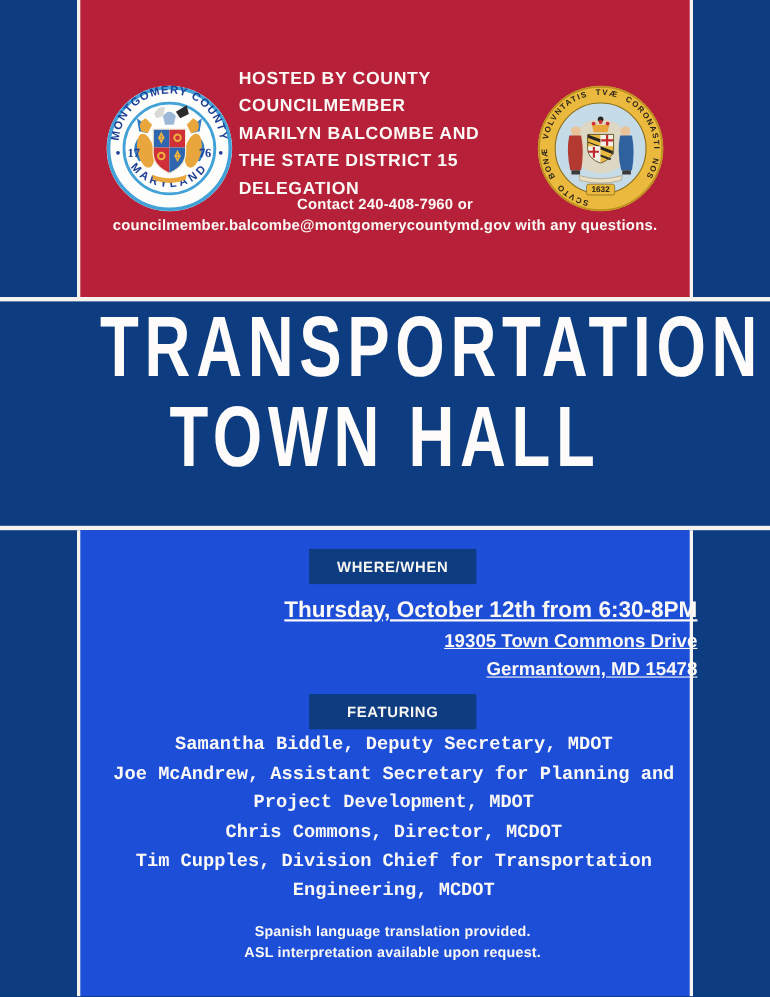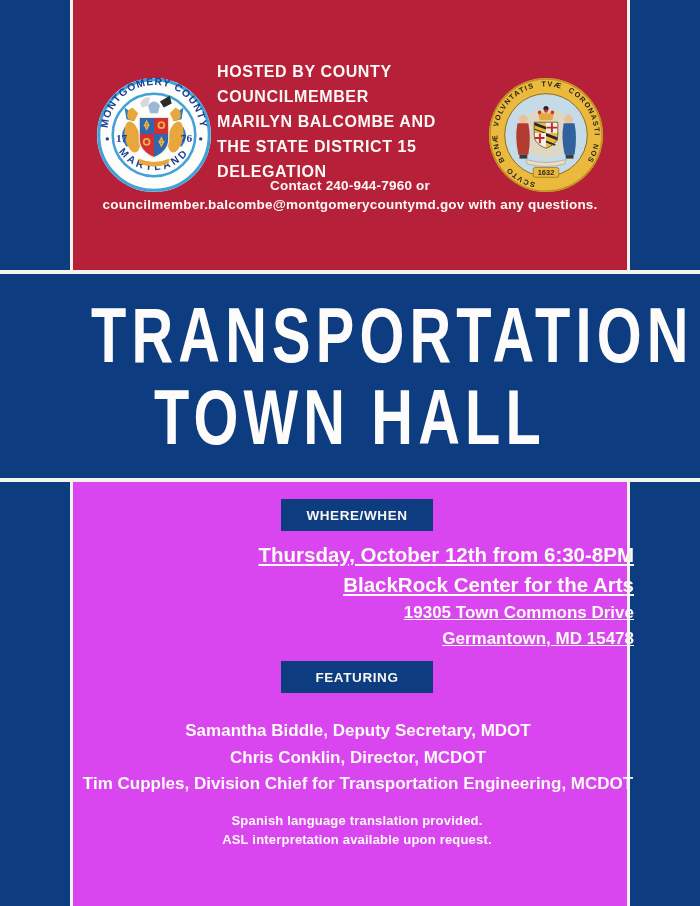--- a/index.html
+++ b/index.html
@@ -28,45 +28,45 @@
   }
   .contact {
     margin-top:-18px; text-align:center; white-space:pre-line;
     font-size:13.5px; font-weight:bold; line-height:19px; letter-spacing:0.2px;
   }
   
   .divider { position:absolute; left:0; right:0; height:4px; background:#f6f3ee; }
   .d1 { top:270px; }
   .d2 { top:478px; }
   
-  .title-band { position:absolute; top:274px; left:0; right:0; height:254px; padding-top:20px; }
+  .title-band { position:absolute; top:274px; left:0; right:0; height:254px; padding-top:0; }
   .title-line {
     text-align:center; white-space:nowrap;
     font-size:78px; font-weight:bold; line-height:82px; letter-spacing:7px;
     color:#fdfcfa;
     transform:scaleX(0.74); transform-origin:50% 50%;
   }
   
   .bottom-panel {
     position:absolute; top:482px; bottom:0; left:70px; right:70px;
-    background:#d946ef;
+    background:#1d4ed8;
     border-left:3px solid #f6f3ee; border-right:3px solid #f6f3ee;
   }
   .bottom-content { position:relative; left:7px; }
   .badge {
     width:152px; height:32px; margin:17px auto 0 auto;
     background:#0d3d80; display:flex; align-items:center; justify-content:center;
   }
   .badge span { font-size:13.5px; font-weight:bold; letter-spacing:0.6px; color:#f8f6f2; }
   .line { text-align:right; font-weight:bold; color:#fbf9f6;text-decoration:underline; }
   .lg { font-size:20.5px; line-height:30px; }
   .md { font-size:17px; line-height:26px; }
   .first-line { margin-top:9px; }
   .badge2 { margin-top:9px; }
-  .speakers { margin-top:25px; width:556px; margin-left:auto; margin-right:auto; }
+  .speakers { margin-top:2px; width:556px; margin-left:auto; margin-right:auto;font-family:Liberation Mono, monospace; }
   .speaker { font-size:17px; font-weight:bold; line-height:26.5px; text-align:center; color:#fbf9f6; }
   .footer-note {
     margin-top:13px; text-align:center; white-space:pre-line;
     font-size:13px; font-weight:bold; line-height:19px; letter-spacing:0.2px;
   }
 </style>
 </head>
 <body>
 
 <div class="flyer">
@@ -165,49 +165,49 @@
         <path d="M60,58 l12,4.5 v3 l-12,-4.5 z M60,65.5 l10,3.8 -1.5,1.6 -8.5,-3.4 z" fill="#262626"></path>
         <path d="M48,47 h24 v13 c0,6.5 -5,11 -12,13.5 c-7,-2.5 -12,-7 -12,-13.5 z" fill="none" stroke="#6b5a2a" stroke-width="0.9"></path>
 
         <path d="M40,85 q20,6 40,0 l-1,4.5 q-19,5 -38,0 z" fill="#e8dfc8" stroke="#9a8a5a" stroke-width="0.5"></path>
 
         <rect x="47" y="93" width="26" height="10" rx="2" fill="#eab93e" stroke="#8a6d1d" stroke-width="0.7"></rect>
         <text x="60" y="100.6" font-family="Liberation Sans, sans-serif" font-size="7.6" font-weight="bold" fill="#2a2418" text-anchor="middle">1632</text>
       </svg>
     </div>
 
-    <div class="contact">Contact 240-944-7960 or
+    <div class="contact">Contact 240-408-7960 or
 councilmember.balcombe@montgomerycountymd.gov with any questions.</div>
   </section>
 
   <div class="divider d1"></div>
   <div class="divider d2"></div>
 
   <section class="title-band">
     <div class="title-line">TRANSPORTATION</div>
     <div class="title-line">TOWN HALL</div>
   </section>
 
   <section class="bottom-panel">
     <div class="bottom-content">
       <div class="badge">
         <span>WHERE/WHEN</span>
       </div>
       <div class="line lg first-line">Thursday, October 12th from 6:30-8PM</div>
-      <div class="line lg">BlackRock Center for the Arts</div>
       <div class="line md">19305 Town Commons Drive</div>
       <div class="line md">Germantown, MD 15478</div>
 
       <div class="badge badge2">
         <span>FEATURING</span>
       </div>
 
       <div class="speakers">
         <div class="speaker">Samantha Biddle, Deputy Secretary, MDOT</div>
-        <div class="speaker">Chris Conklin, Director, MCDOT</div>
+        <div class="speaker">Joe McAndrew, Assistant Secretary for Planning and Project Development, MDOT</div>
+        <div class="speaker">Chris Commons, Director, MCDOT</div>
         <div class="speaker">Tim Cupples, Division Chief for Transportation Engineering, MCDOT</div>
       </div>
 
       <div class="footer-note">Spanish language translation provided.
 ASL interpretation available upon request.</div>
     </div>
   </section>
 </div>
 
 </body></html>

